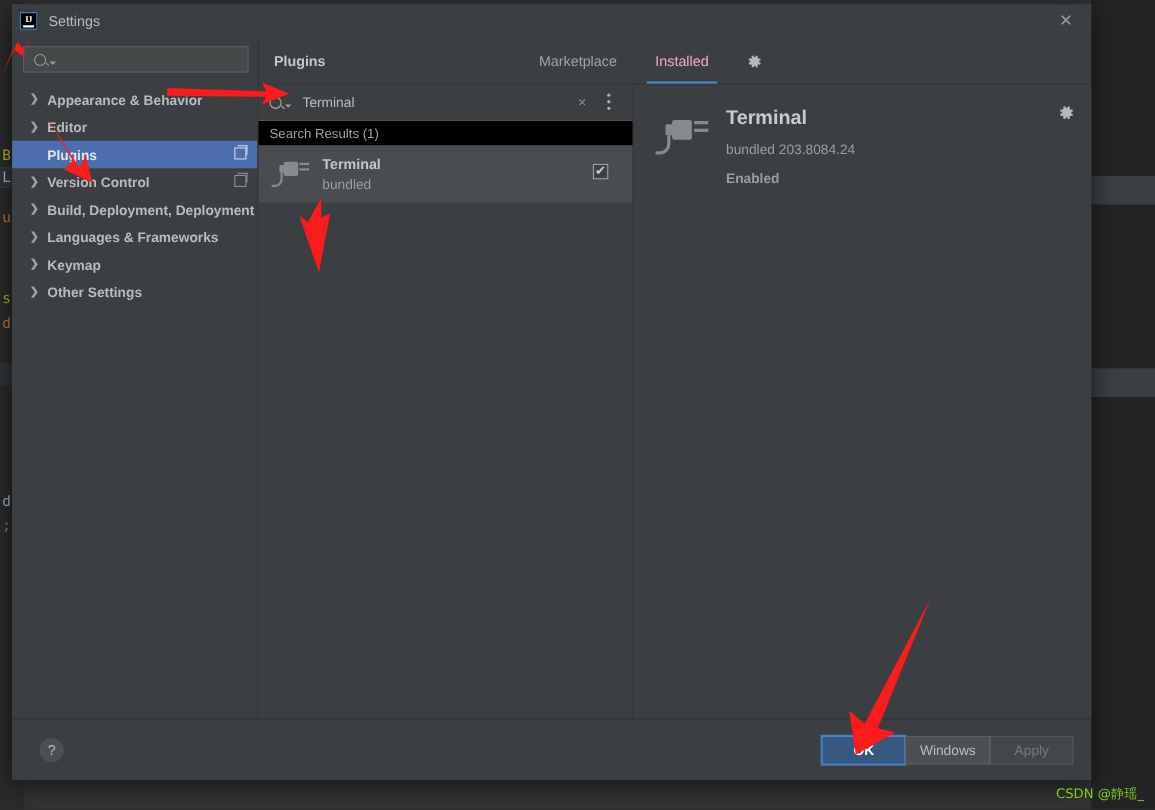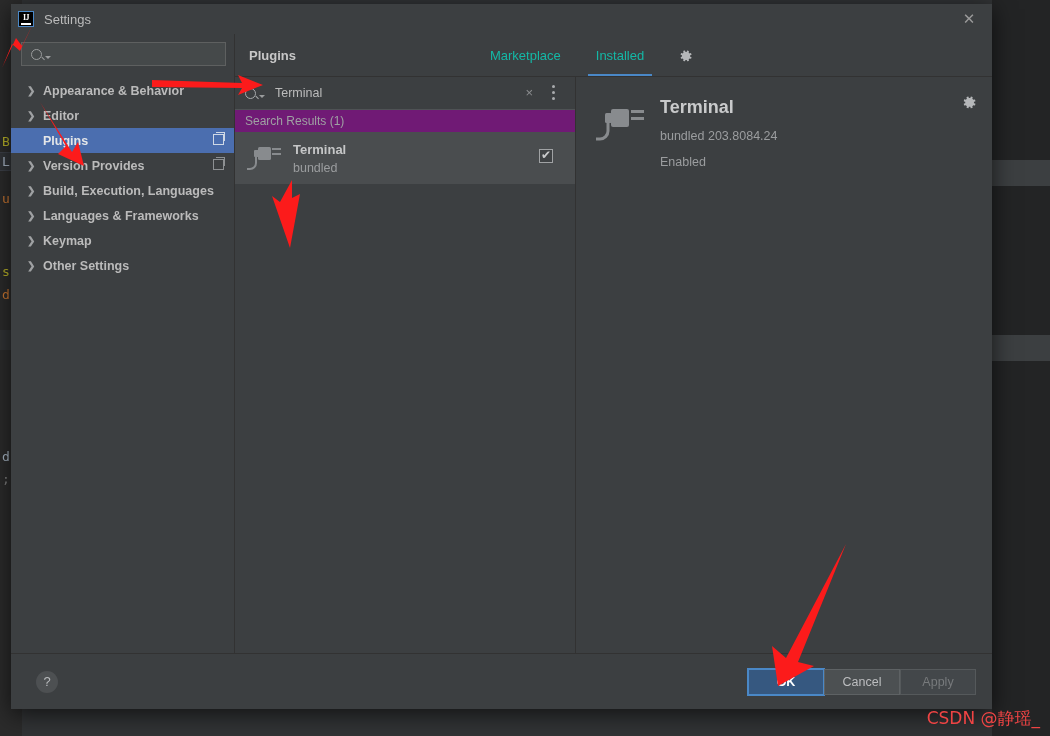--- a/index.html
+++ b/index.html
@@ -158,26 +158,26 @@
   #plugins-header {
     height: 42px; flex: 0 0 42px;
     display: flex; align-items: center;
     position: relative;
   }
   #plugins-title {
     margin-left: 14px; font-size: 13px; font-weight: bold; color: #c8c8c8;
   }
   #tabs { display: flex; margin-left: 190px; align-items: flex-end; height: 42px; }
   .tab {
-    font-size: 13px; color: #14b8a6; padding: 0 4px;
+    font-size: 13px; color: #a3a3a3; padding: 0 4px;
     height: 42px; display: flex; align-items: center;
     position: relative; cursor: pointer;
   }
   .tab + .tab { margin-left: 27px; }
-  .tab.active { color: #14b8a6; }
+  .tab.active { color: #f9a8d4; }
   .tab.active::after {
     content: ""; position: absolute; left: -4px; right: -4px; bottom: 0;
     height: 2px; background: #4a88c7;
   }
   .gear {
     width: 14px; height: 14px; position: relative; cursor: pointer;
     flex: 0 0 14px;
   }
   .gear svg { display: block; }
   #tab-gear { margin-left: 31px; margin-bottom: 13px; }
@@ -211,21 +211,21 @@
     position: absolute; right: 20px; top: 8px;
     width: 3px; height: 15px; cursor: pointer;
   }
   #kebab i {
     display: block; width: 3px; height: 3px; background: #a9abad;
     border-radius: 50%; margin-bottom: 3px;
   }
   #results-header {
     height: 22px; flex: 0 0 22px;
     display: flex; align-items: center;
-    background: #701a75;
+    background: #000000;
     padding-left: 10px;
     font-size: 12px; color: #9fa1a3;
   }
   #plugin-items { flex: 1; overflow: hidden; }
   .plugin-item {
     height: 52px; display: flex; align-items: center;
     background: #4a4d4f; position: relative; cursor: pointer;
     padding-left: 10px;
   }
   .plug-icon { width: 38px; height: 34px; flex: 0 0 38px; }
@@ -248,21 +248,21 @@
   #detail {
     flex: 1; background: #3c3f41; padding: 20px 20px 0 18px;
     position: relative; min-width: 0;
   }
   #detail-gear { position: absolute; right: 16px; top: 18px; }
   #detail-head { display: flex; }
   #detail-icon { width: 52px; height: 48px; flex: 0 0 52px; margin-top: 4px; }
   #detail-meta { margin-left: 14px; }
   #detail-name { font-size: 18px; font-weight: bold; color: #c9cacb; }
   #detail-version { font-size: 12.5px; color: #9b9d9f; margin-top: 11px; }
-  #detail-status { font-size: 12.5px; color: #9b9d9f; margin-top: 12px; }
+  #detail-status { font-size: 12.5px; color: #9b9d9f; margin-top: 12px; font-weight: bold; }
   #detail-desc {
     font-size: 12.5px; color: #b0b2b4; margin-top: 33px; line-height: 17px;
   }
 
   
   #footer {
     height: 55px; flex: 0 0 55px;
     background: #3c3f41;
     border-top: 1px solid #323232;
     display: flex; align-items: center;
@@ -289,21 +289,21 @@
     font-weight: bold; outline: 1px solid #4a88c7;
   }
   .btn.disabled { color: #777a7c; border-color: #55595b; background: #43474a; }
 
   
   .arrow { position: absolute; pointer-events: none; }
 
   
   #watermark {
     position: absolute; right: 10px; bottom: 6px;
-    font-size: 17px; color: #ef4444;
+    font-size: 12px; color: #84cc16;
     font-family: "DejaVu Sans", sans-serif;
   }
 </style>
 </head>
 <body>
 
 <div id="bg">
   <div class="bg-editor">
     <div class="bg-codechar" style="top:135px;color:#bbb529;">B</div>
     <div class="bg-hl-line" style="top:152px;"></div>
@@ -355,27 +355,27 @@
         </div>
 
         <div class="tree-row selected">
           <span class="chev"></span>
           <span class="tree-label">Plugins</span>
           <span class="copy-icon"></span>
         </div>
 
         <div class="tree-row">
           <span class="chev">❯</span>
-          <span class="tree-label">Version Provides</span>
+          <span class="tree-label">Version Control</span>
           <span class="copy-icon"></span>
         </div>
 
         <div class="tree-row">
           <span class="chev">❯</span>
-          <span class="tree-label">Build, Execution, Languages</span>
+          <span class="tree-label">Build, Deployment, Deployment</span>
         </div>
 
         <div class="tree-row">
           <span class="chev">❯</span>
           <span class="tree-label">Languages &amp; Frameworks</span>
         </div>
 
         <div class="tree-row">
           <span class="chev">❯</span>
           <span class="tree-label">Keymap</span>
@@ -471,21 +471,21 @@
         </div>
 
       </div>
     </div>
   </div>
 
   <div id="footer">
     <div id="help-btn">?</div>
     <div id="footer-buttons">
       <div class="btn primary">OK</div>
-      <div class="btn">Cancel</div>
+      <div class="btn">Windows</div>
       <div class="btn disabled">Apply</div>
     </div>
   </div>
 </div>
 
 <svg class="arrow" style="left:0;top:20px;width:60px;height:60px;" viewBox="0 0 60 60">
   <polygon points="34,2 22,26 16,18 2,48 12,24 20,31" fill="#fc1b1b"></polygon>
 </svg>
 
 <svg class="arrow" style="left:150px;top:72px;width:115px;height:24px;" viewBox="0 0 115 24">

